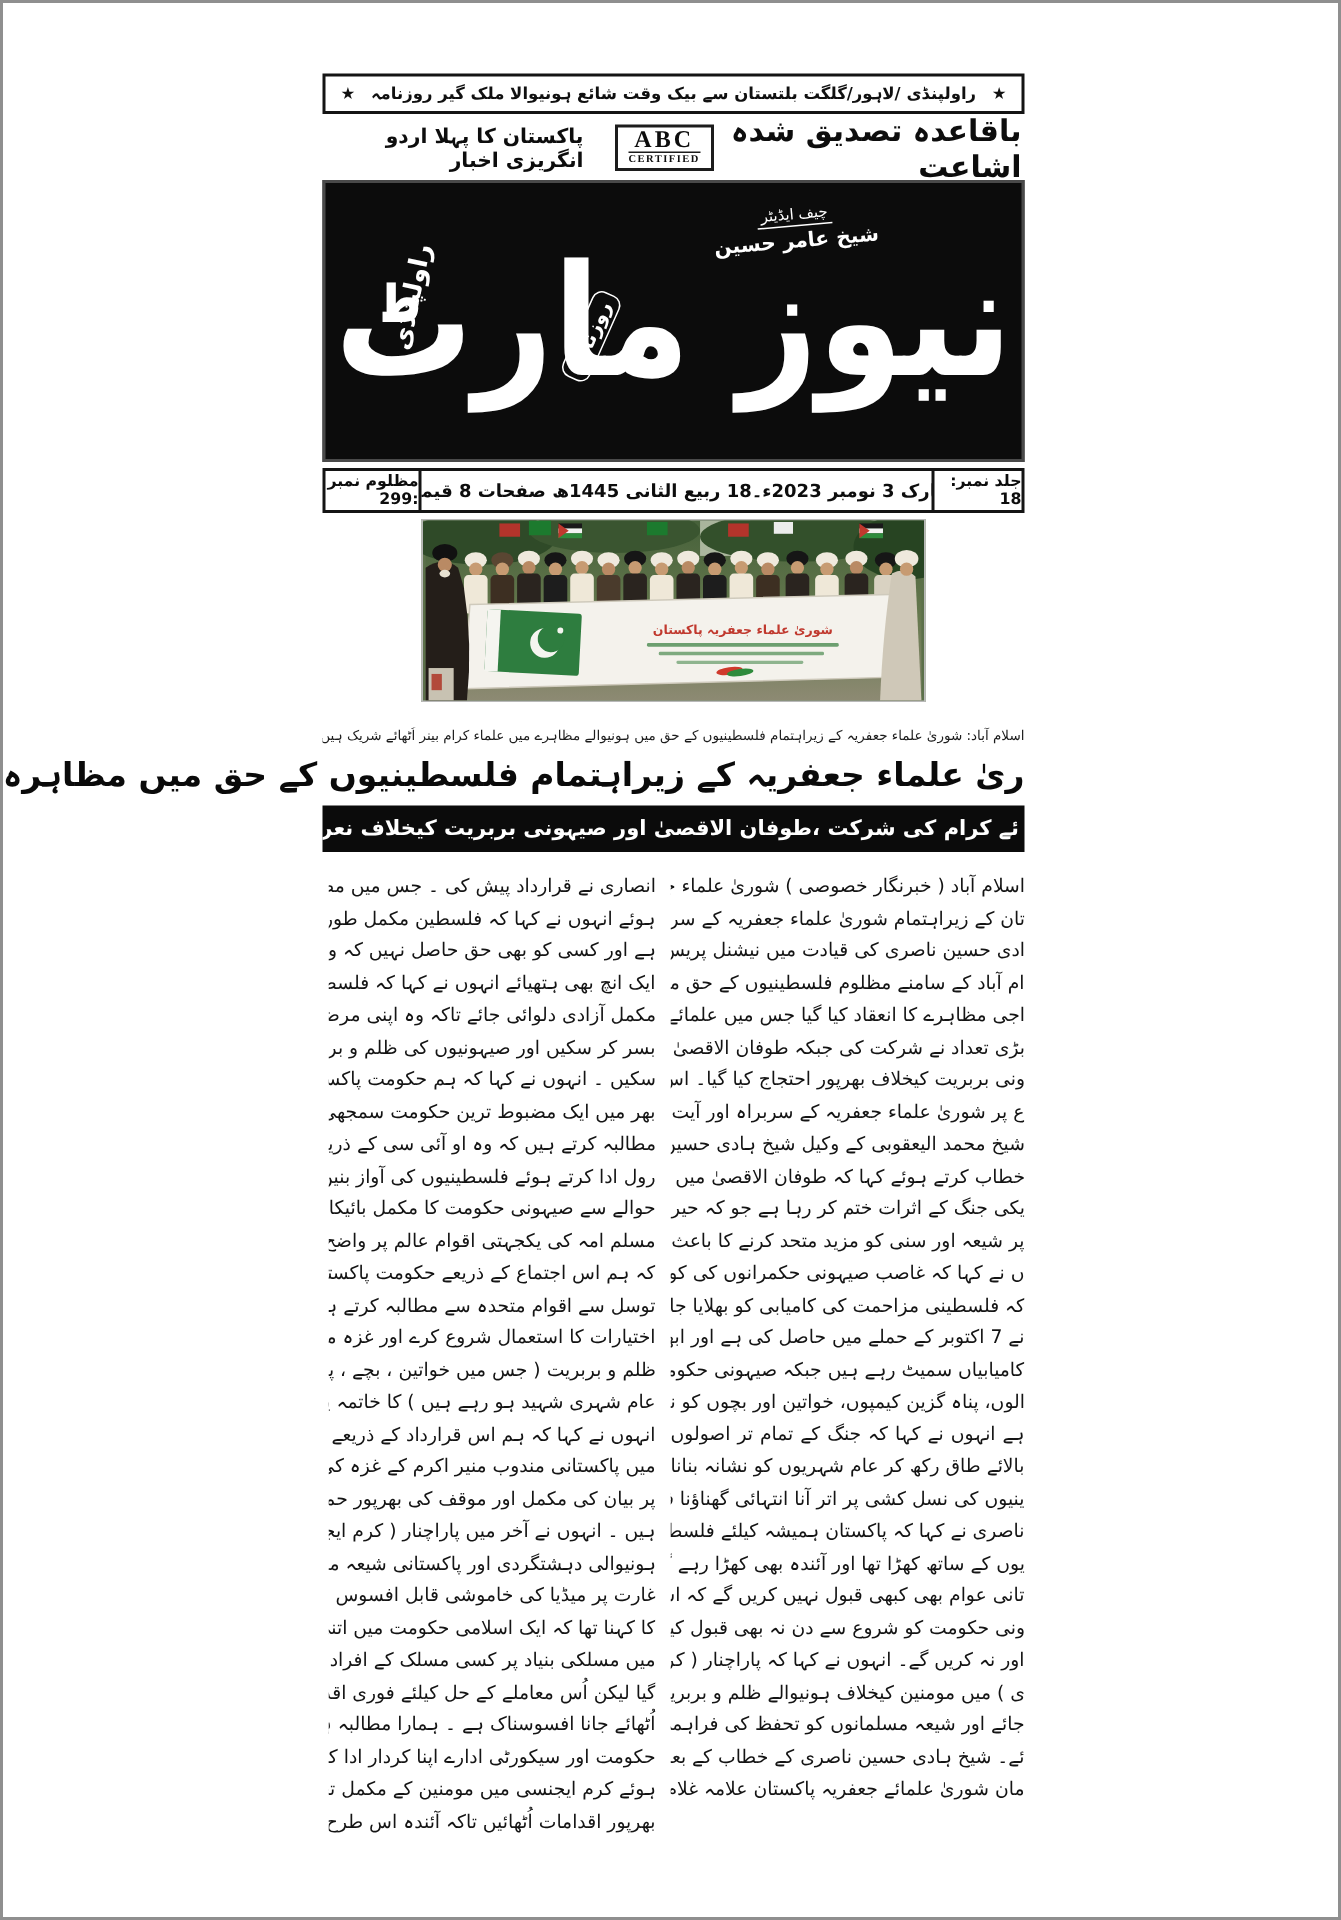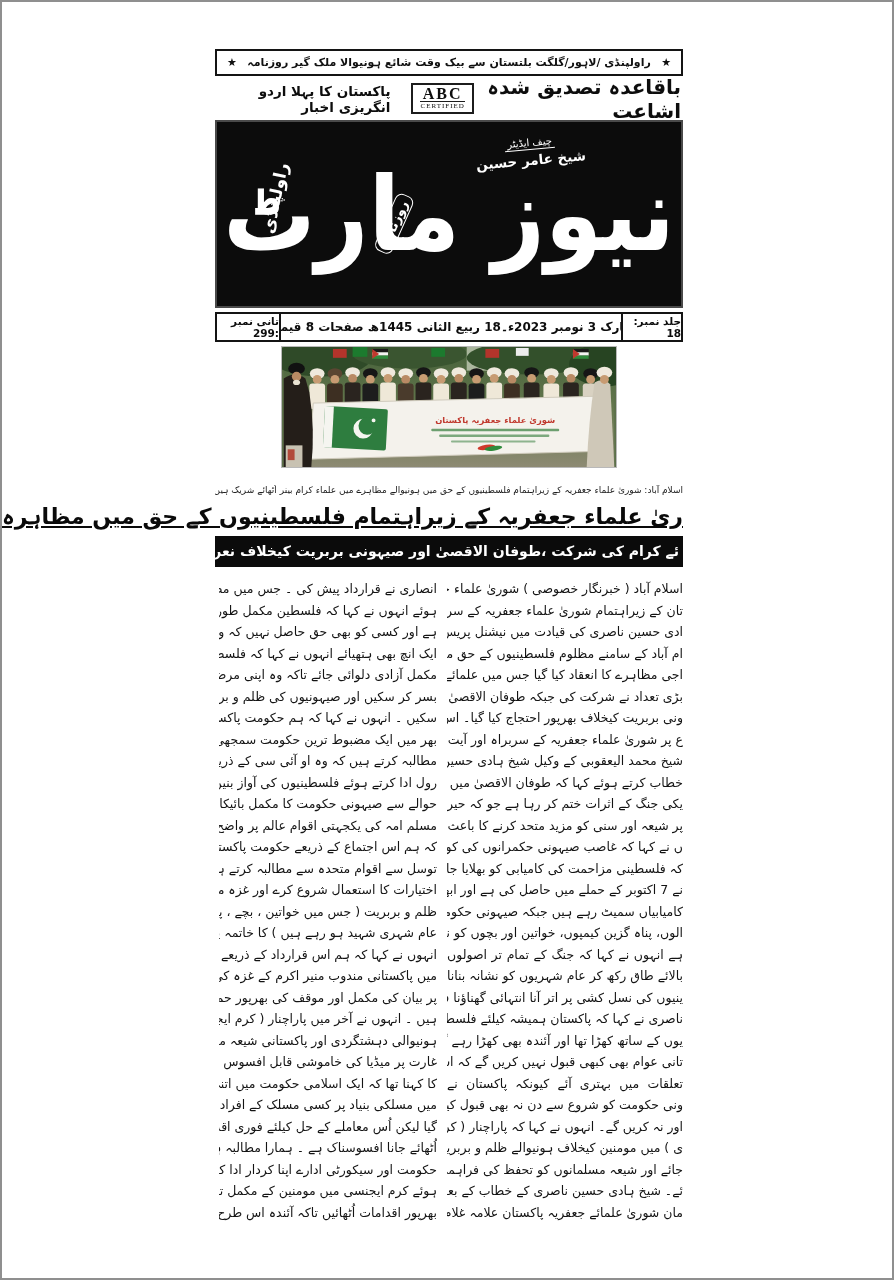--- a/index.html
+++ b/index.html
@@ -31,21 +31,21 @@
   }
   .strip2 .right-cal { font-size: 20px; font-weight: bold; }
   .strip2 .left-cal  { font-size: 13.5px; font-weight: bold; }
   .abc-badge {
     border: 2px solid #1c1c1c; padding: 1px 7px 2px; text-align: center;
     background: #fff; direction: ltr;
     font-family: "Liberation Serif", serif;
     margin-left: 21px;
   }
   .abc-badge .abc { font-size: 16px; font-weight: bold; letter-spacing: 2px; line-height: 15px; border-bottom:1px solid #1c1c1c;}
-  .abc-badge .cert { font-size: 7px; font-weight: normal; letter-spacing: 1px; line-height: 8px; }
+  .abc-badge .cert { font-size: 7px; font-weight: bold; letter-spacing: 1px; line-height: 8px; }
 
   
   .masthead {
     position: relative; height: 188px; margin-top: 1px;
     background: #0c0c0c; border: 2px solid #4a4a4a; color: #fff;
     overflow: hidden;
   }
   .masthead .title {
     position: absolute; left: 0; right: 0; top: 4px;
     text-align: center; font-size: 92px; font-weight: bold;
@@ -82,21 +82,21 @@
   .photo-wrap svg { display: block; width: 100%; height: 100%; }
 
   .caption {
     margin-top: 3px; text-align: center; direction: rtl;
     font-size: 9px; color: #1c1c1c; white-space: nowrap; overflow: hidden;
   }
 
   .headline {
     margin-top: 6px; text-align: center; direction: rtl;
     font-size: 22px; font-weight: bold; color: #0a0a0a;
-    white-space: nowrap; line-height: 32px; text-decoration: underline;
+    white-space: nowrap; line-height: 32px;
   }
   .subheadline {
     margin-top: 3px; height: 31px; line-height: 31px;
     background: #0b0b0b; color: #ffffff; text-align: center; direction: rtl;
     font-size: 14px; font-weight: bold; white-space: nowrap; overflow: hidden;
     padding: 0 4px;
   }
 
   
   .article { margin-top: 11px; display: flex; direction: rtl; gap: 10px; }
@@ -137,21 +137,21 @@
         <span class="lbl">چیف ایڈیٹر</span>
         <div class="nm">شیخ عامر حسین</div>
       </div>
       <div class="daily">روزنامہ</div>
       <div class="city">راولپنڈی</div>
     </div>
 
     <div class="datestrip">
       <div class="cell vol">جلد نمبر: 18</div>
       <div class="cell mid">جمعتہ المبارک 3 نومبر 2023ء۔18 ربیع الثانی 1445ھ صفحات 8 قیمت 15 روپے</div>
-      <div class="cell issue">تانی نمبر :299</div>
+      <div class="cell issue">مظلوم نمبر :299</div>
     </div>
 
     <div class="photo-wrap">
       <svg viewBox="0 0 336 122" xmlns="http://www.w3.org/2000/svg">
         <defs>
           <linearGradient id="bgG" x1="0" y1="0" x2="0" y2="1">
             <stop offset="0" stop-color="#46613a"></stop>
             <stop offset="0.55" stop-color="#67794f"></stop>
             <stop offset="1" stop-color="#8d8a73"></stop>
           </linearGradient>
@@ -322,21 +322,20 @@
           <div class="bl">کہ فلسطینی مزاحمت کی کامیابی کو بھلایا جائے جو</div>
           <div class="bl">نے 7 اکتوبر کے حملے میں حاصل کی ہے اور ابھی</div>
           <div class="bl">کامیابیاں سمیٹ رہے ہیں جبکہ صیہونی حکومت</div>
           <div class="bl">الوں، پناہ گزین کیمپوں، خواتین اور بچوں کو نشانہ</div>
           <div class="bl">ہے انہوں نے کہا کہ جنگ کے تمام تر اصولوں</div>
           <div class="bl">بالائے طاق رکھ کر عام شہریوں کو نشانہ بنانا اور</div>
           <div class="bl">ینیوں کی نسل کشی پر اتر آنا انتہائی گھناؤنا فعل ہے</div>
           <div class="bl">ناصری نے کہا کہ پاکستان ہمیشہ کیلئے فلسطینی</div>
           <div class="bl">یوں کے ساتھ کھڑا تھا اور آئندہ بھی کھڑا رہے گا جبکہ</div>
           <div class="bl">تانی عوام بھی کبھی قبول نہیں کریں گے کہ اسرائیل کے</div>
-          <div class="bl">تعلقات میں بہتری آئے کیونکہ پاکستان نے</div>
           <div class="bl">ونی حکومت کو شروع سے دن نہ بھی قبول کیا تھا نہ کیا</div>
           <div class="bl">اور نہ کریں گے۔ انہوں نے کہا کہ پاراچنار ( کرم</div>
           <div class="bl">ی ) میں مومنین کیخلاف ہونیوالے ظلم و بربریت کو</div>
           <div class="bl">جائے اور شیعہ مسلمانوں کو تحفظ کی فراہمی یقینی بنائی</div>
           <div class="bl">ئے۔ شیخ ہادی حسین ناصری کے خطاب کے بعد</div>
           <div class="bl last">مان شوریٰ علمائے جعفریہ پاکستان علامہ غلام مصطفیٰ</div>
         </div>
       <div class="col col-left">
           <div class="bl">انصاری نے قرارداد پیش کی ۔ جس میں مطالبہ کرتے</div>
           <div class="bl">ہوئے انہوں نے کہا کہ فلسطین مکمل طور پر فلسطینیوں کا</div>

